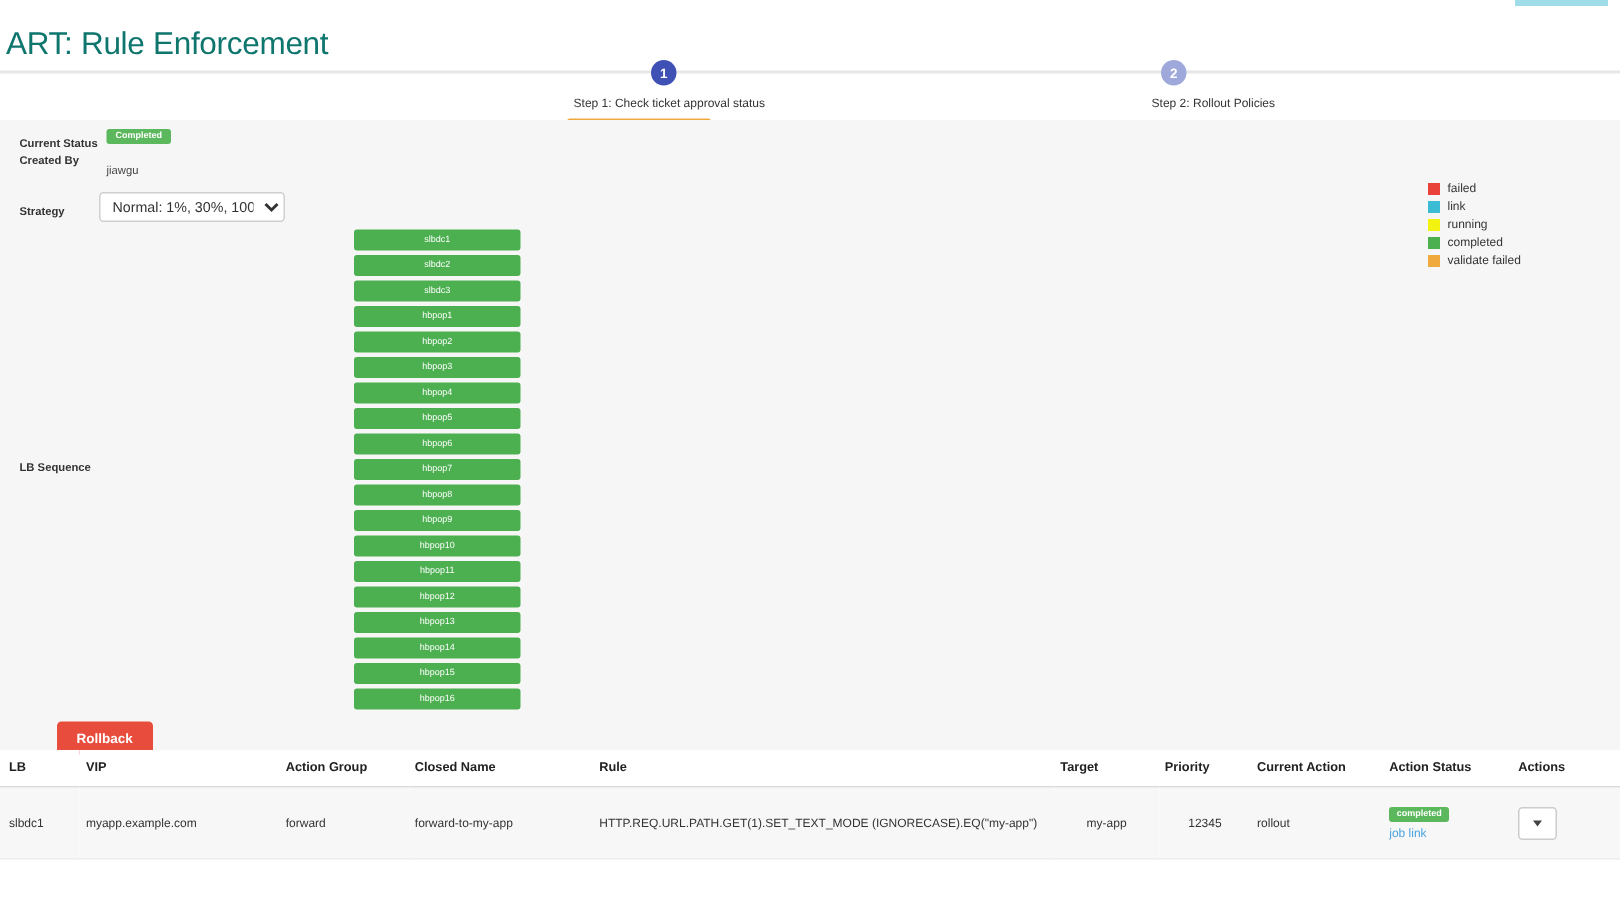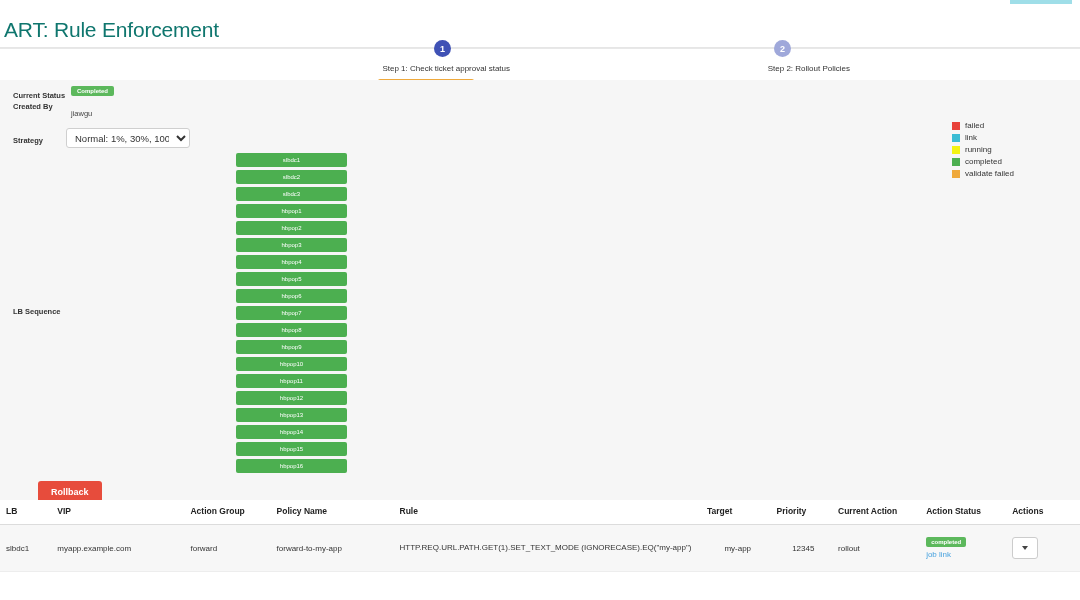--- a/index.html
+++ b/index.html
@@ -266,21 +266,21 @@
 
   <button class="rollback-btn">Rollback</button>
 
   <div class="table-wrap">
     <table class="data">
       <thead>
         <tr>
           <th class="c-lb">LB</th>
           <th class="c-vip">VIP</th>
           <th class="c-ag">Action Group</th>
-          <th class="c-pn">Policy Name</th>
+          <th class="c-pn">Closed Name</th>
           <th class="c-rule">Rule</th>
           <th class="c-target">Target</th>
           <th class="c-prio">Priority</th>
           <th class="c-action">Current Action</th>
           <th class="c-status">Action Status</th>
           <th class="c-actions">Actions</th>
         </tr>
       </thead>
       <tbody>
           <tr>

